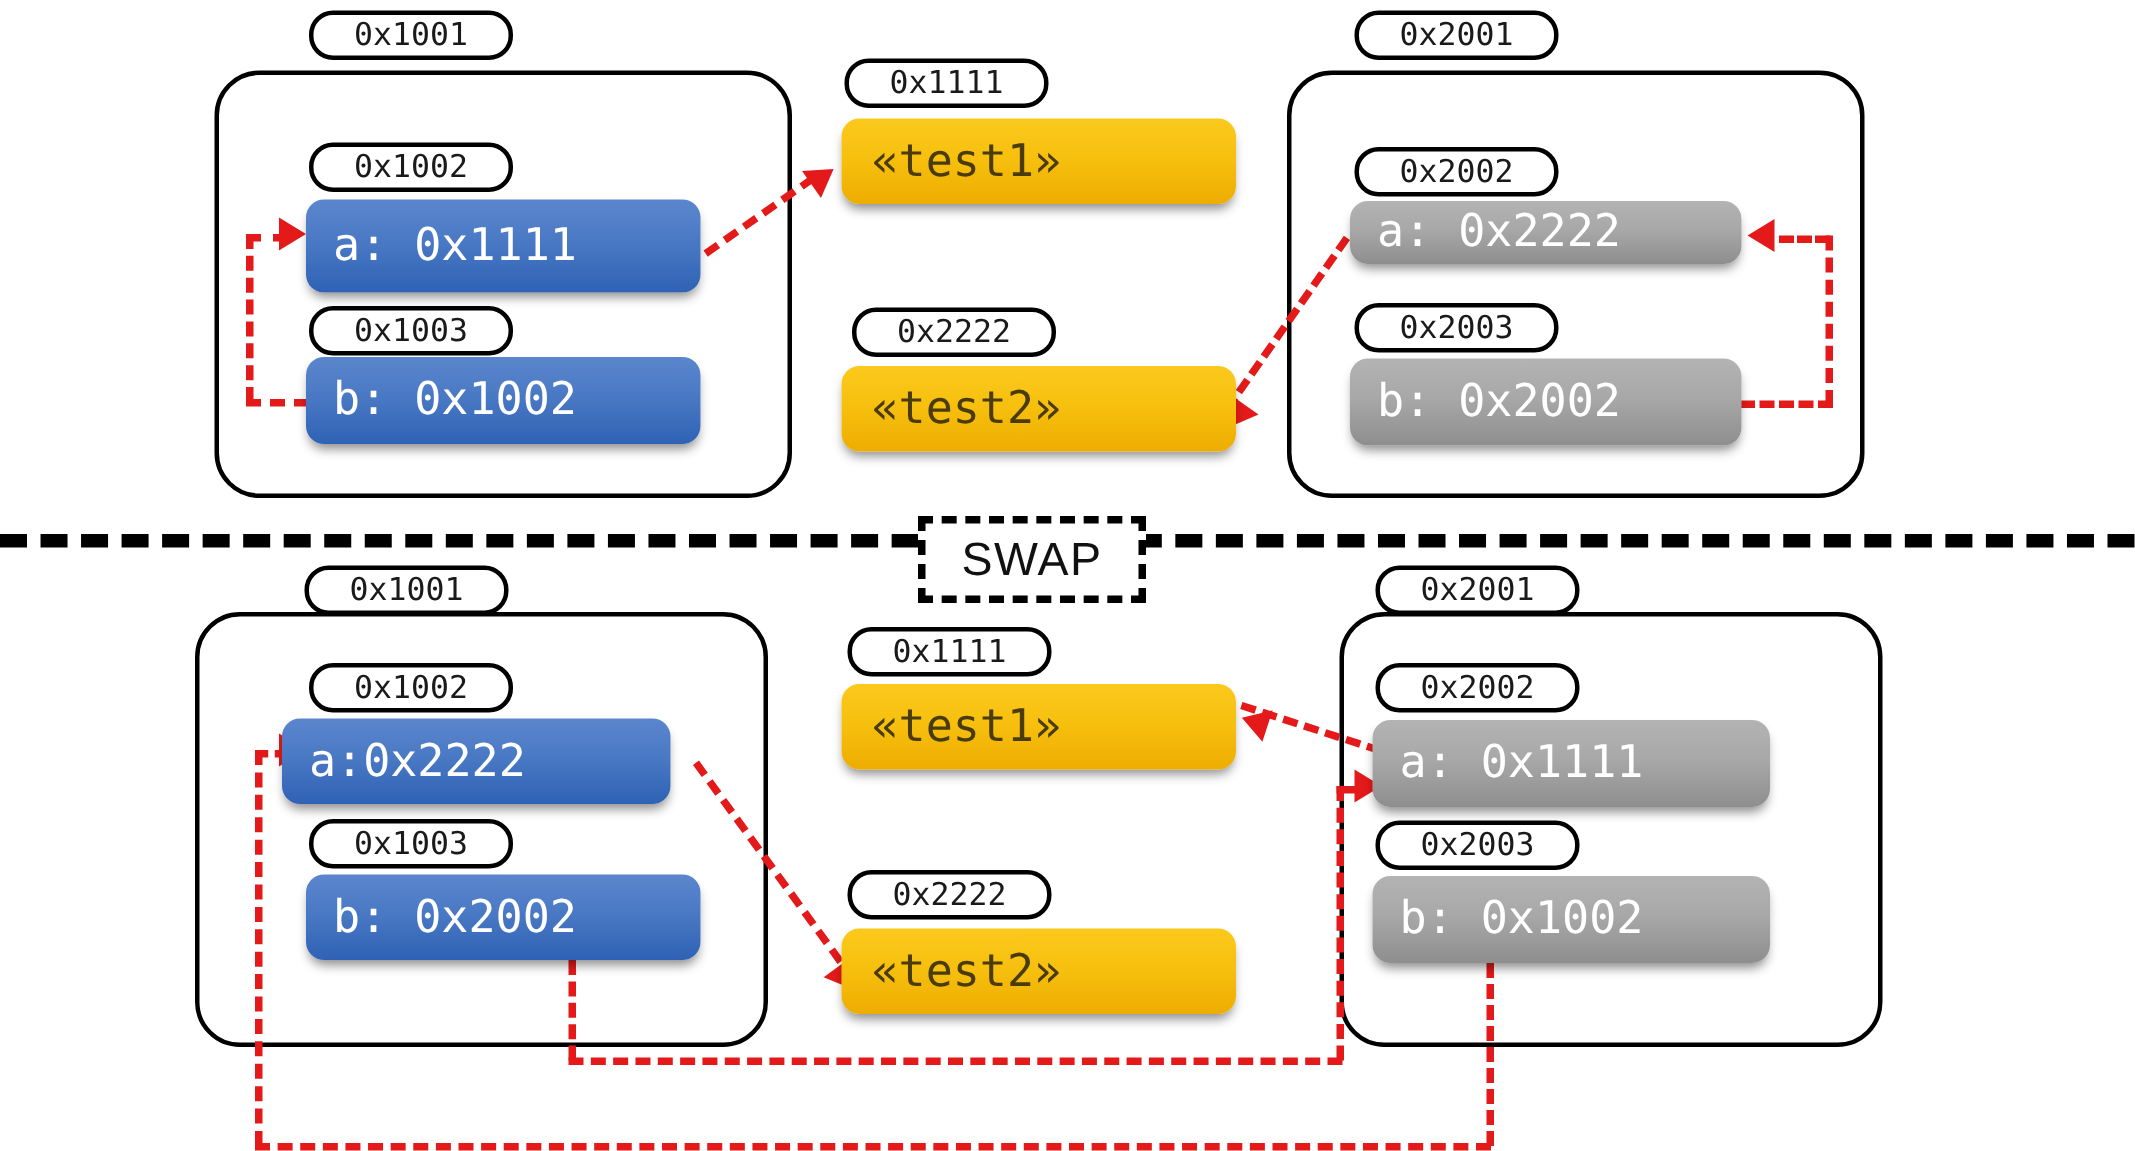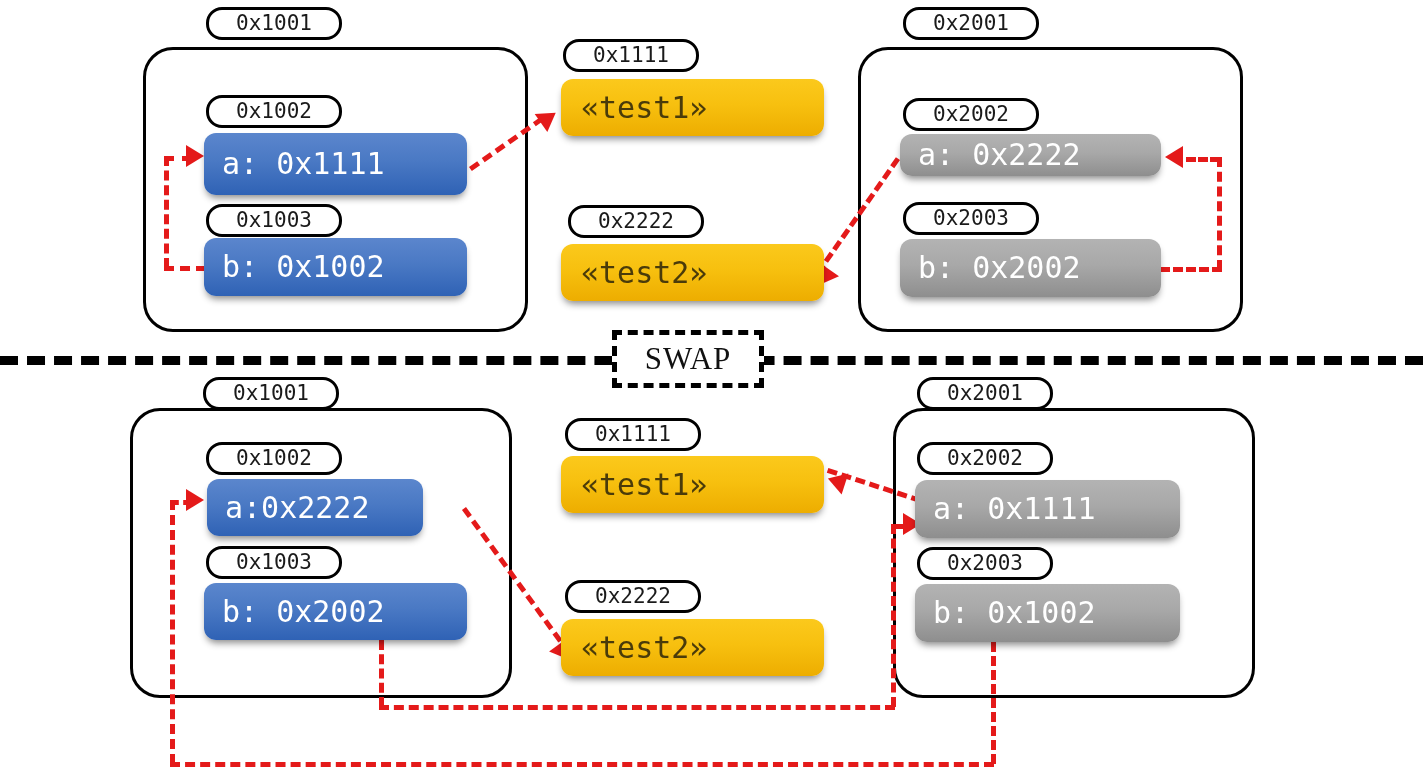--- a/index.html
+++ b/index.html
@@ -151,29 +151,29 @@
 
   <div class="addr" style="left:903px;top:202px;width:136px;height:33px;">0x2003</div>
   <div class="cell gray" style="left:900px;top:239px;width:261px;height:58px;">b: 0x2002</div>
 
   <div class="hline" style="left:1160px;top:267px;width:62px;"></div>
   <div class="vline" style="left:1217px;top:157px;height:113px;"></div>
   <div class="hline" style="left:1186px;top:157px;width:34px;"></div>
   <div class="arrowhead ah-left" style="left:1165px;top:146px;"></div>
 
   <div class="divider" style="top:356px;"></div>
-  <div class="swapbox" style="left:612px;top:330px;width:152px;height:58px;font-family:Liberation Serif, serif;">
+  <div class="swapbox" style="left:612px;top:344px;width:152px;height:58px;">
     <span>SWAP</span>
   </div>
 
   <div class="region" style="left:130px;top:408px;width:382px;height:290px;"></div>
   <div class="addr" style="left:203px;top:377px;width:136px;height:33px;">0x1001</div>
 
   <div class="addr" style="left:206px;top:442px;width:136px;height:33px;">0x1002</div>
-  <div class="cell blue" style="left:207px;top:479px;width:216px;height:57px;">a:0x2222</div>
+  <div class="cell blue" style="left:188px;top:479px;width:259px;height:57px;">a:0x2222</div>
 
   <div class="addr" style="left:206px;top:546px;width:136px;height:33px;">0x1003</div>
   <div class="cell blue" style="left:204px;top:583px;width:263px;height:57px;">b: 0x2002</div>
 
   <div class="diag" style="left:466px;top:507px;width:164px;transform:rotate(54deg);"></div>
   <div class="arrowhead ah-right ah-rot" style="left:558px;top:634px;transform:rotate(54deg);"></div>
 
   <div class="addr" style="left:565px;top:418px;width:136px;height:33px;">0x1111</div>
   <div class="cell yellow" style="left:561px;top:456px;width:263px;height:57px;">«test1»</div>
 

